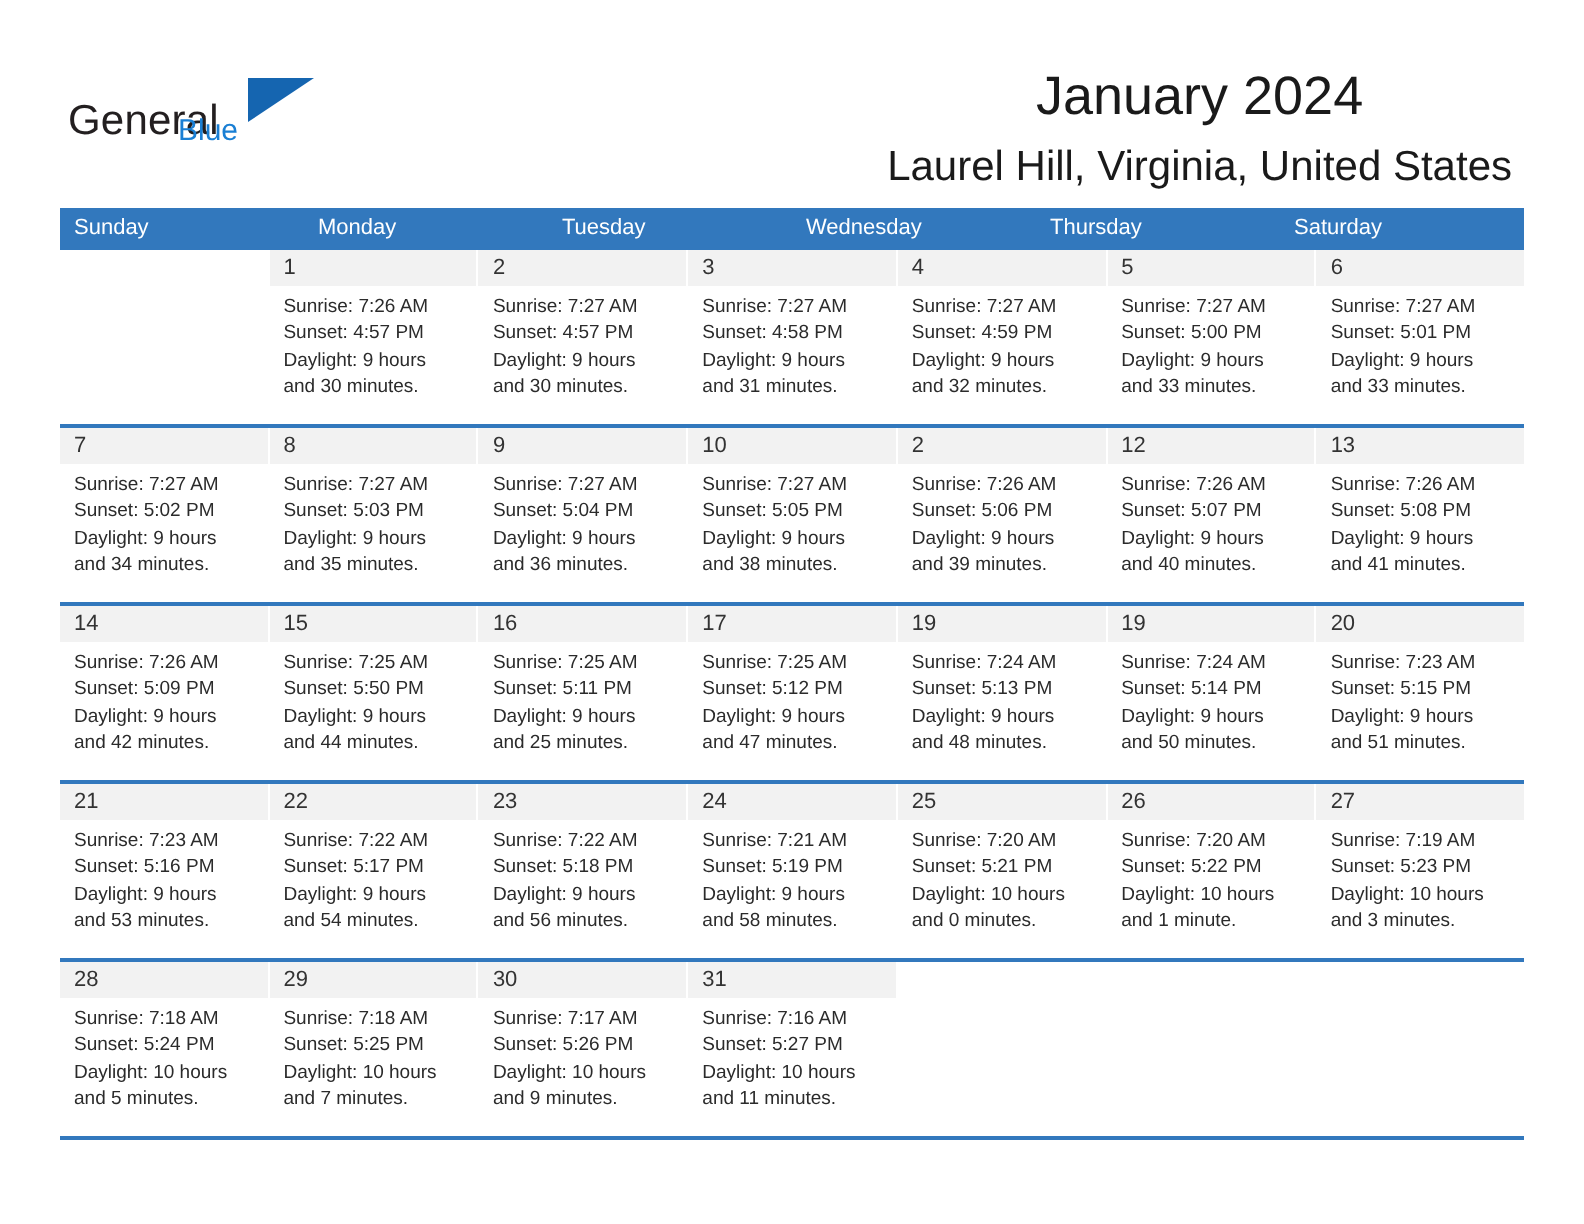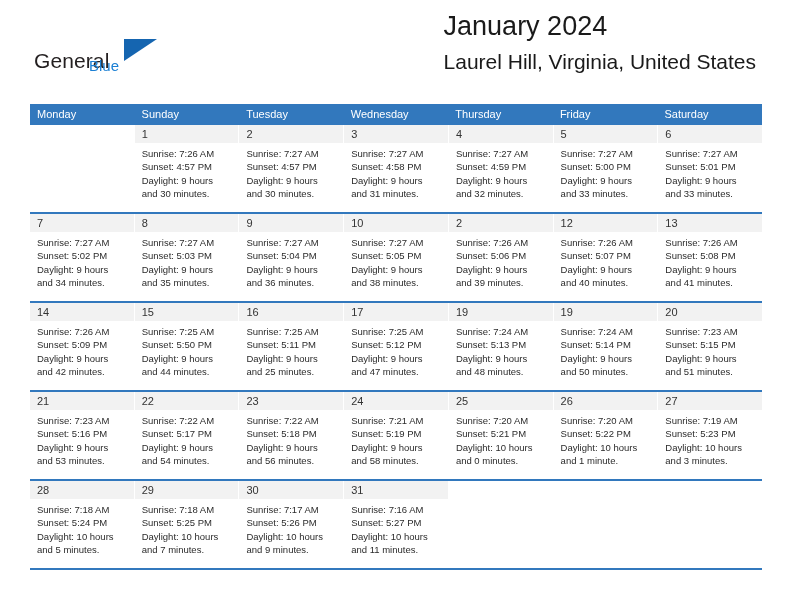--- a/index.html
+++ b/index.html
@@ -57,22 +57,22 @@
     top: 5px;
     width: 0;
     height: 0;
     border-left: 33px solid #1565b0;
     border-bottom: 22px solid transparent;
   }
 
   .title-block {
     position: absolute;
     right: 36px;
-    top: 9px;
-    text-align: left;
+    top: 31px;
+    text-align: center;
   }
   .cal-title {
     font-size: 27px;
     color: #1a1a1a;
     line-height: 34px;
     white-space: nowrap;
   }
   .cal-subtitle {
     font-size: 21px;
     color: #1a1a1a;
@@ -158,26 +158,25 @@
     <div class="title-block">
       <div class="cal-title">January 2024</div>
       <div class="cal-subtitle">Laurel Hill, Virginia, United States</div>
     </div>
 
   </div>
 
   <div class="calendar">
 
     <div class="week-head">
+      <div class="dow">Sunday</div>
       <div class="dow">Monday</div>
-      <div class="dow">Sunday</div>
       <div class="dow">Tuesday</div>
       <div class="dow">Wednesday</div>
       <div class="dow">Thursday</div>
-      <div class="dow">Friday</div>
       <div class="dow">Saturday</div>
     </div>
 
     <div id="weeks-container">
         <div class="week-row">
           <div class="day-cell">
             <div class="daynum-strip">
               <div class="daynum"></div>
             </div>
           </div>

